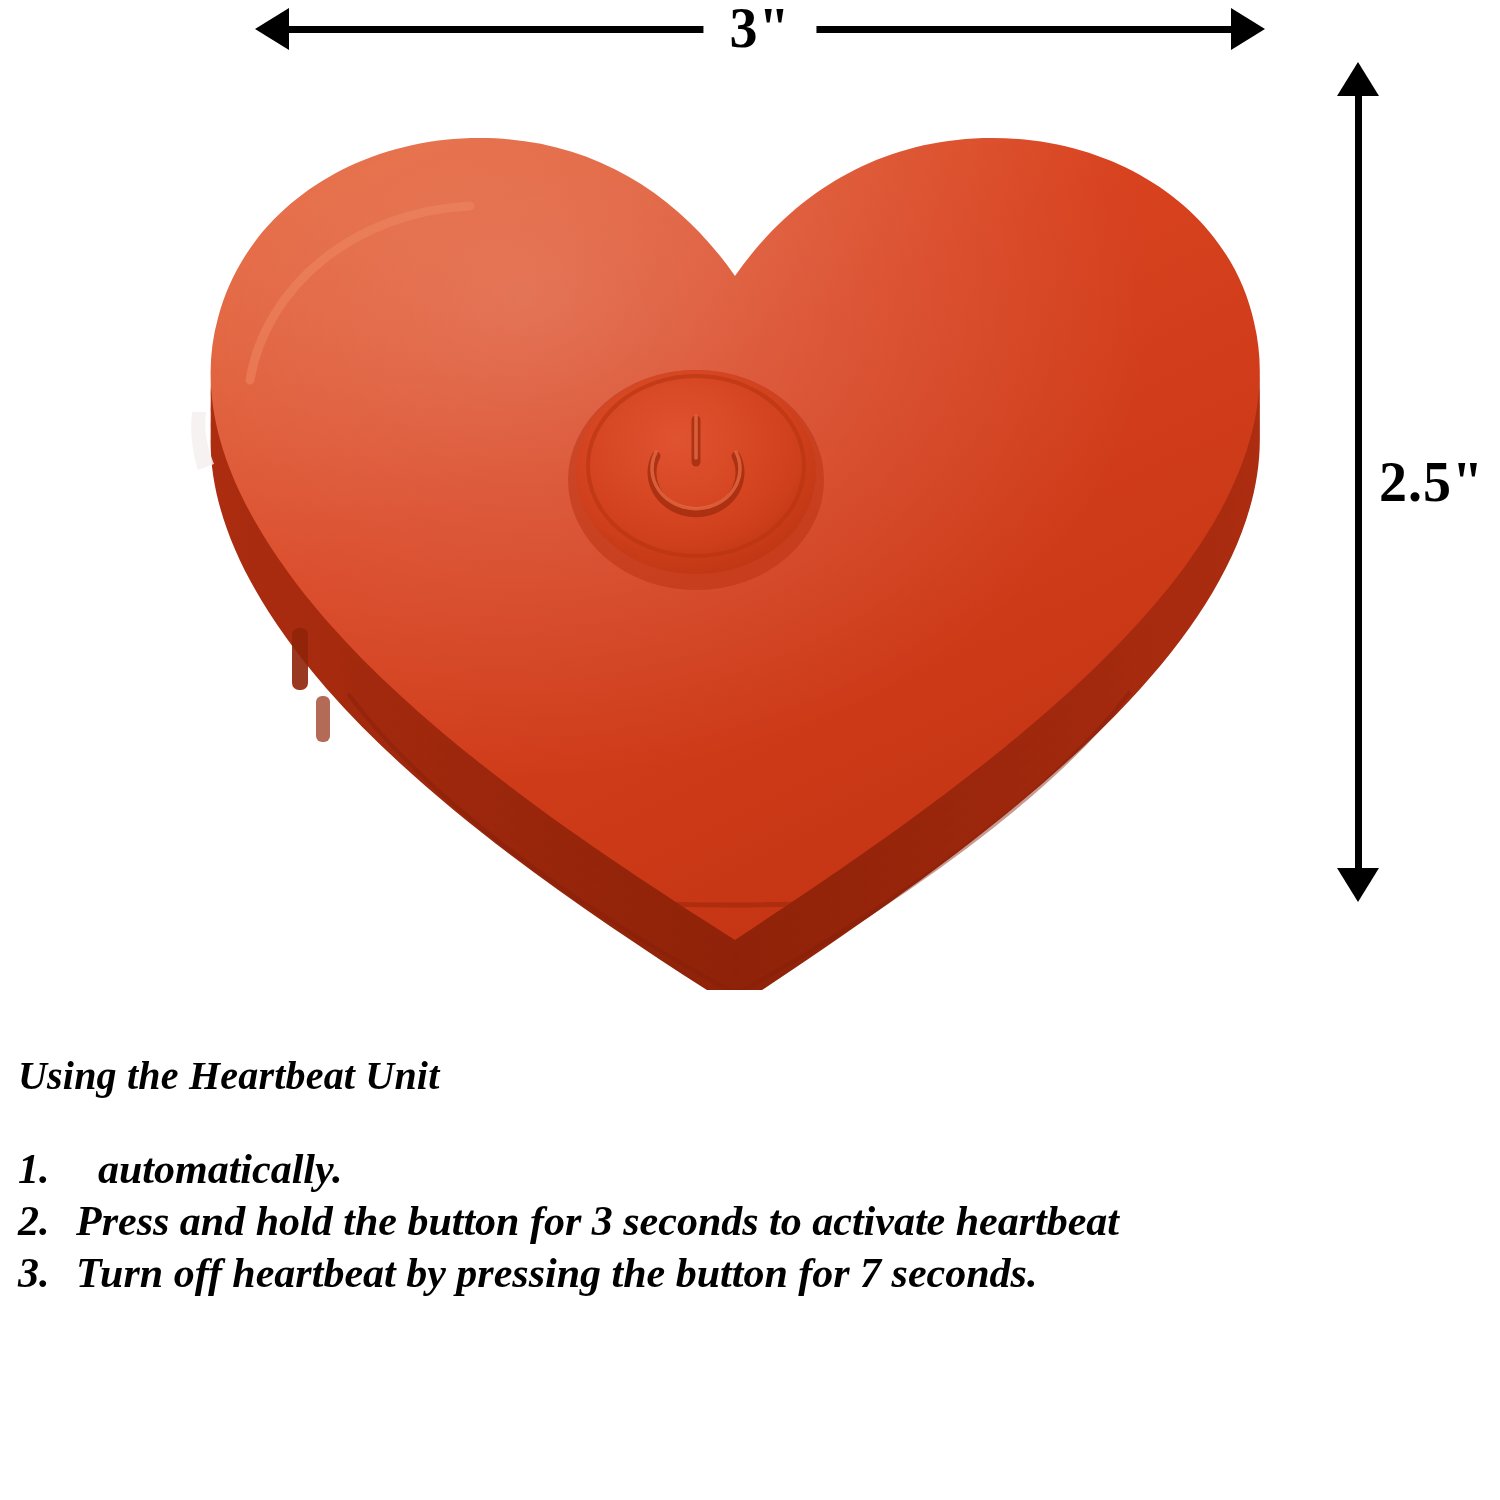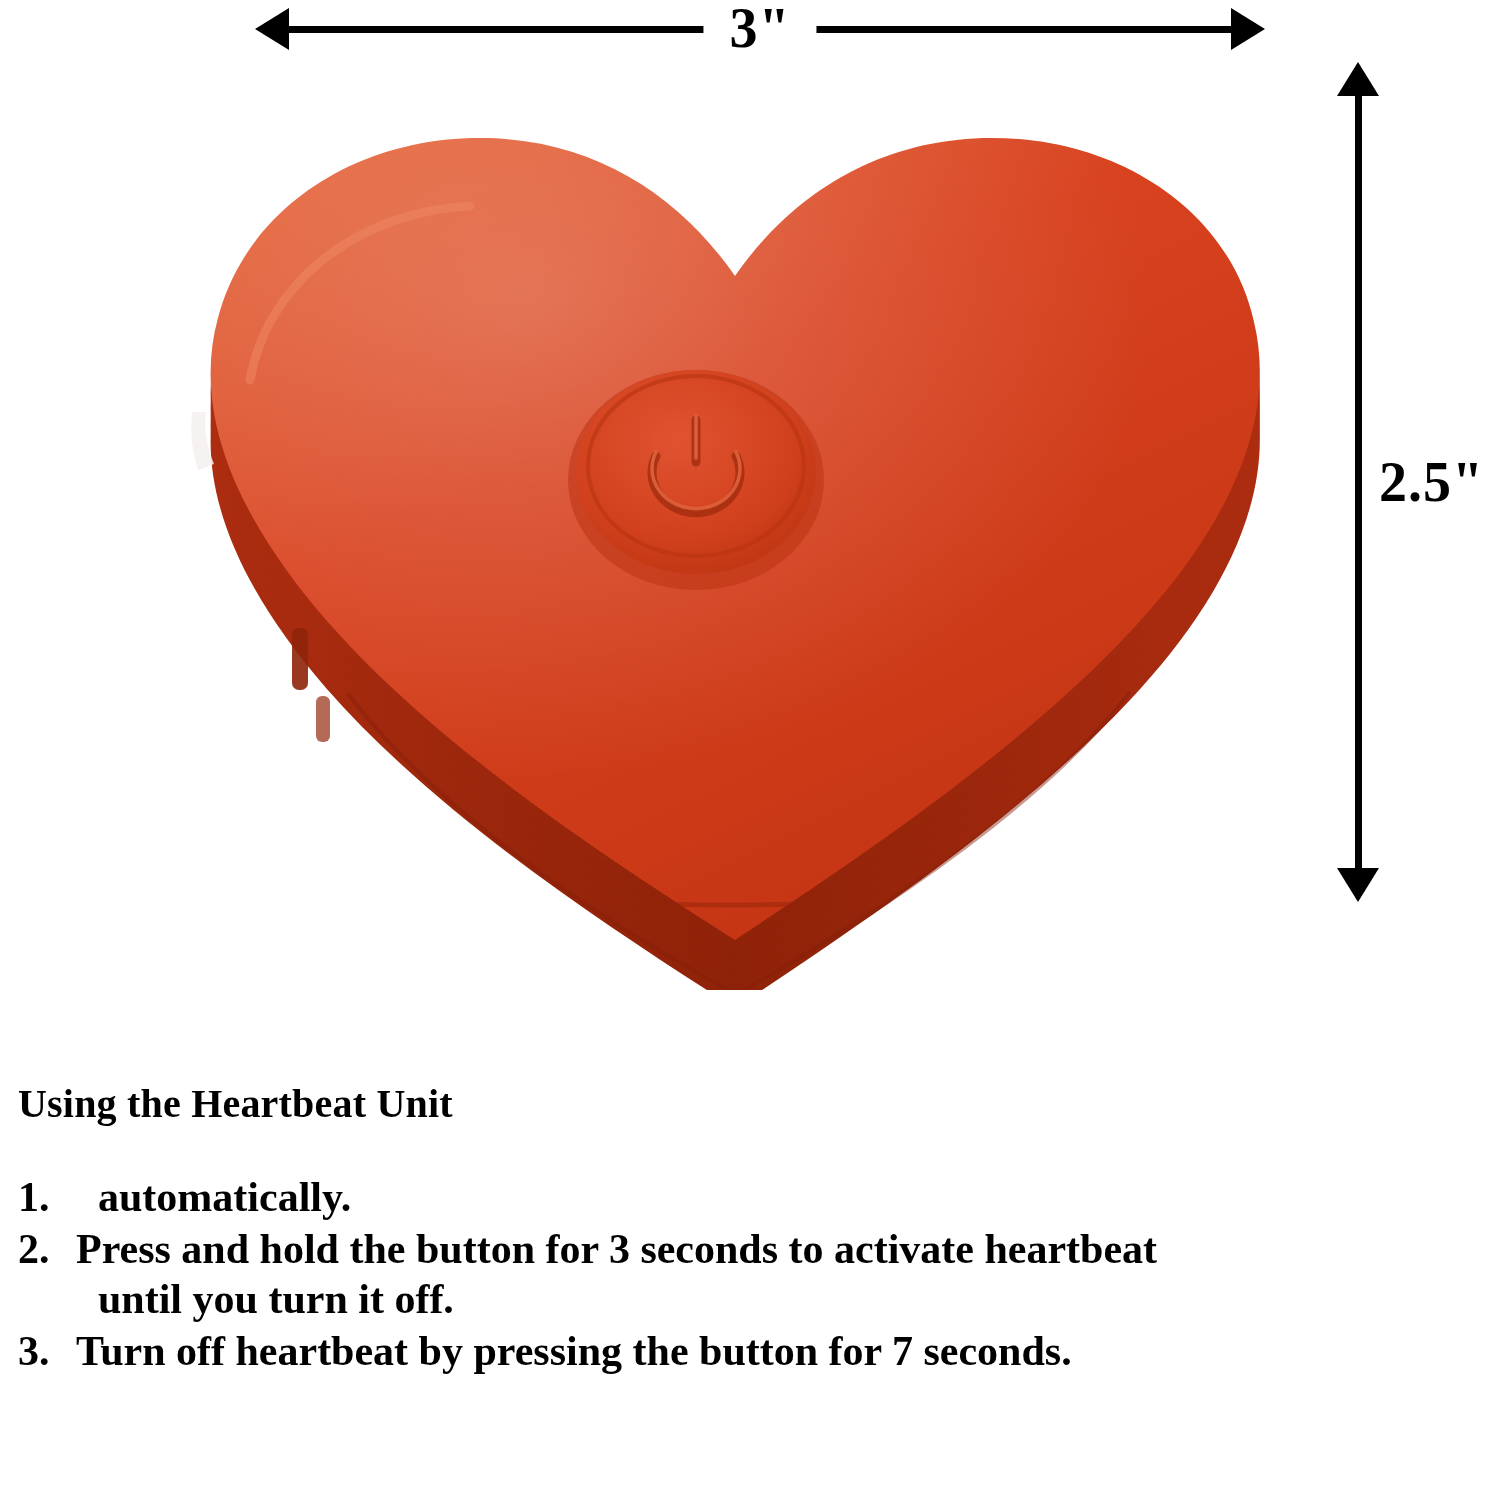--- a/index.html
+++ b/index.html
@@ -134,22 +134,23 @@
   .device svg {
     display: block;
     width: 100%;
     height: 100%;
   }
 
   
   .text-block {
     position: absolute;
     left: 18px;
-    top: 1078px;
+    top: 1050px;
     width: 1464px;
+    font-style: italic;
   }
   .heading {
     font-size: 40px;
     font-weight: bold;
     line-height: 52px;
     margin-bottom: 42px;
     letter-spacing: 0.2px;
   }
   .steps {
     list-style: none;
@@ -287,21 +288,20 @@
         <span class="num">1.</span>
         <span class="body">
           <span class="cont">automatically.</span>
         </span>
       </div>
 
       <div class="step">
         <span class="num">2.</span>
         <span class="body">
           <span>Press and hold the button for 3 seconds to activate heartbeat</span>
-          <span class="cont">until you turn it off.</span>
         </span>
       </div>
 
       <div class="step">
         <span class="num">3.</span>
         <span class="body">
           <span>Turn off heartbeat by pressing the button for 7 seconds.</span>
         </span>
       </div>
 

